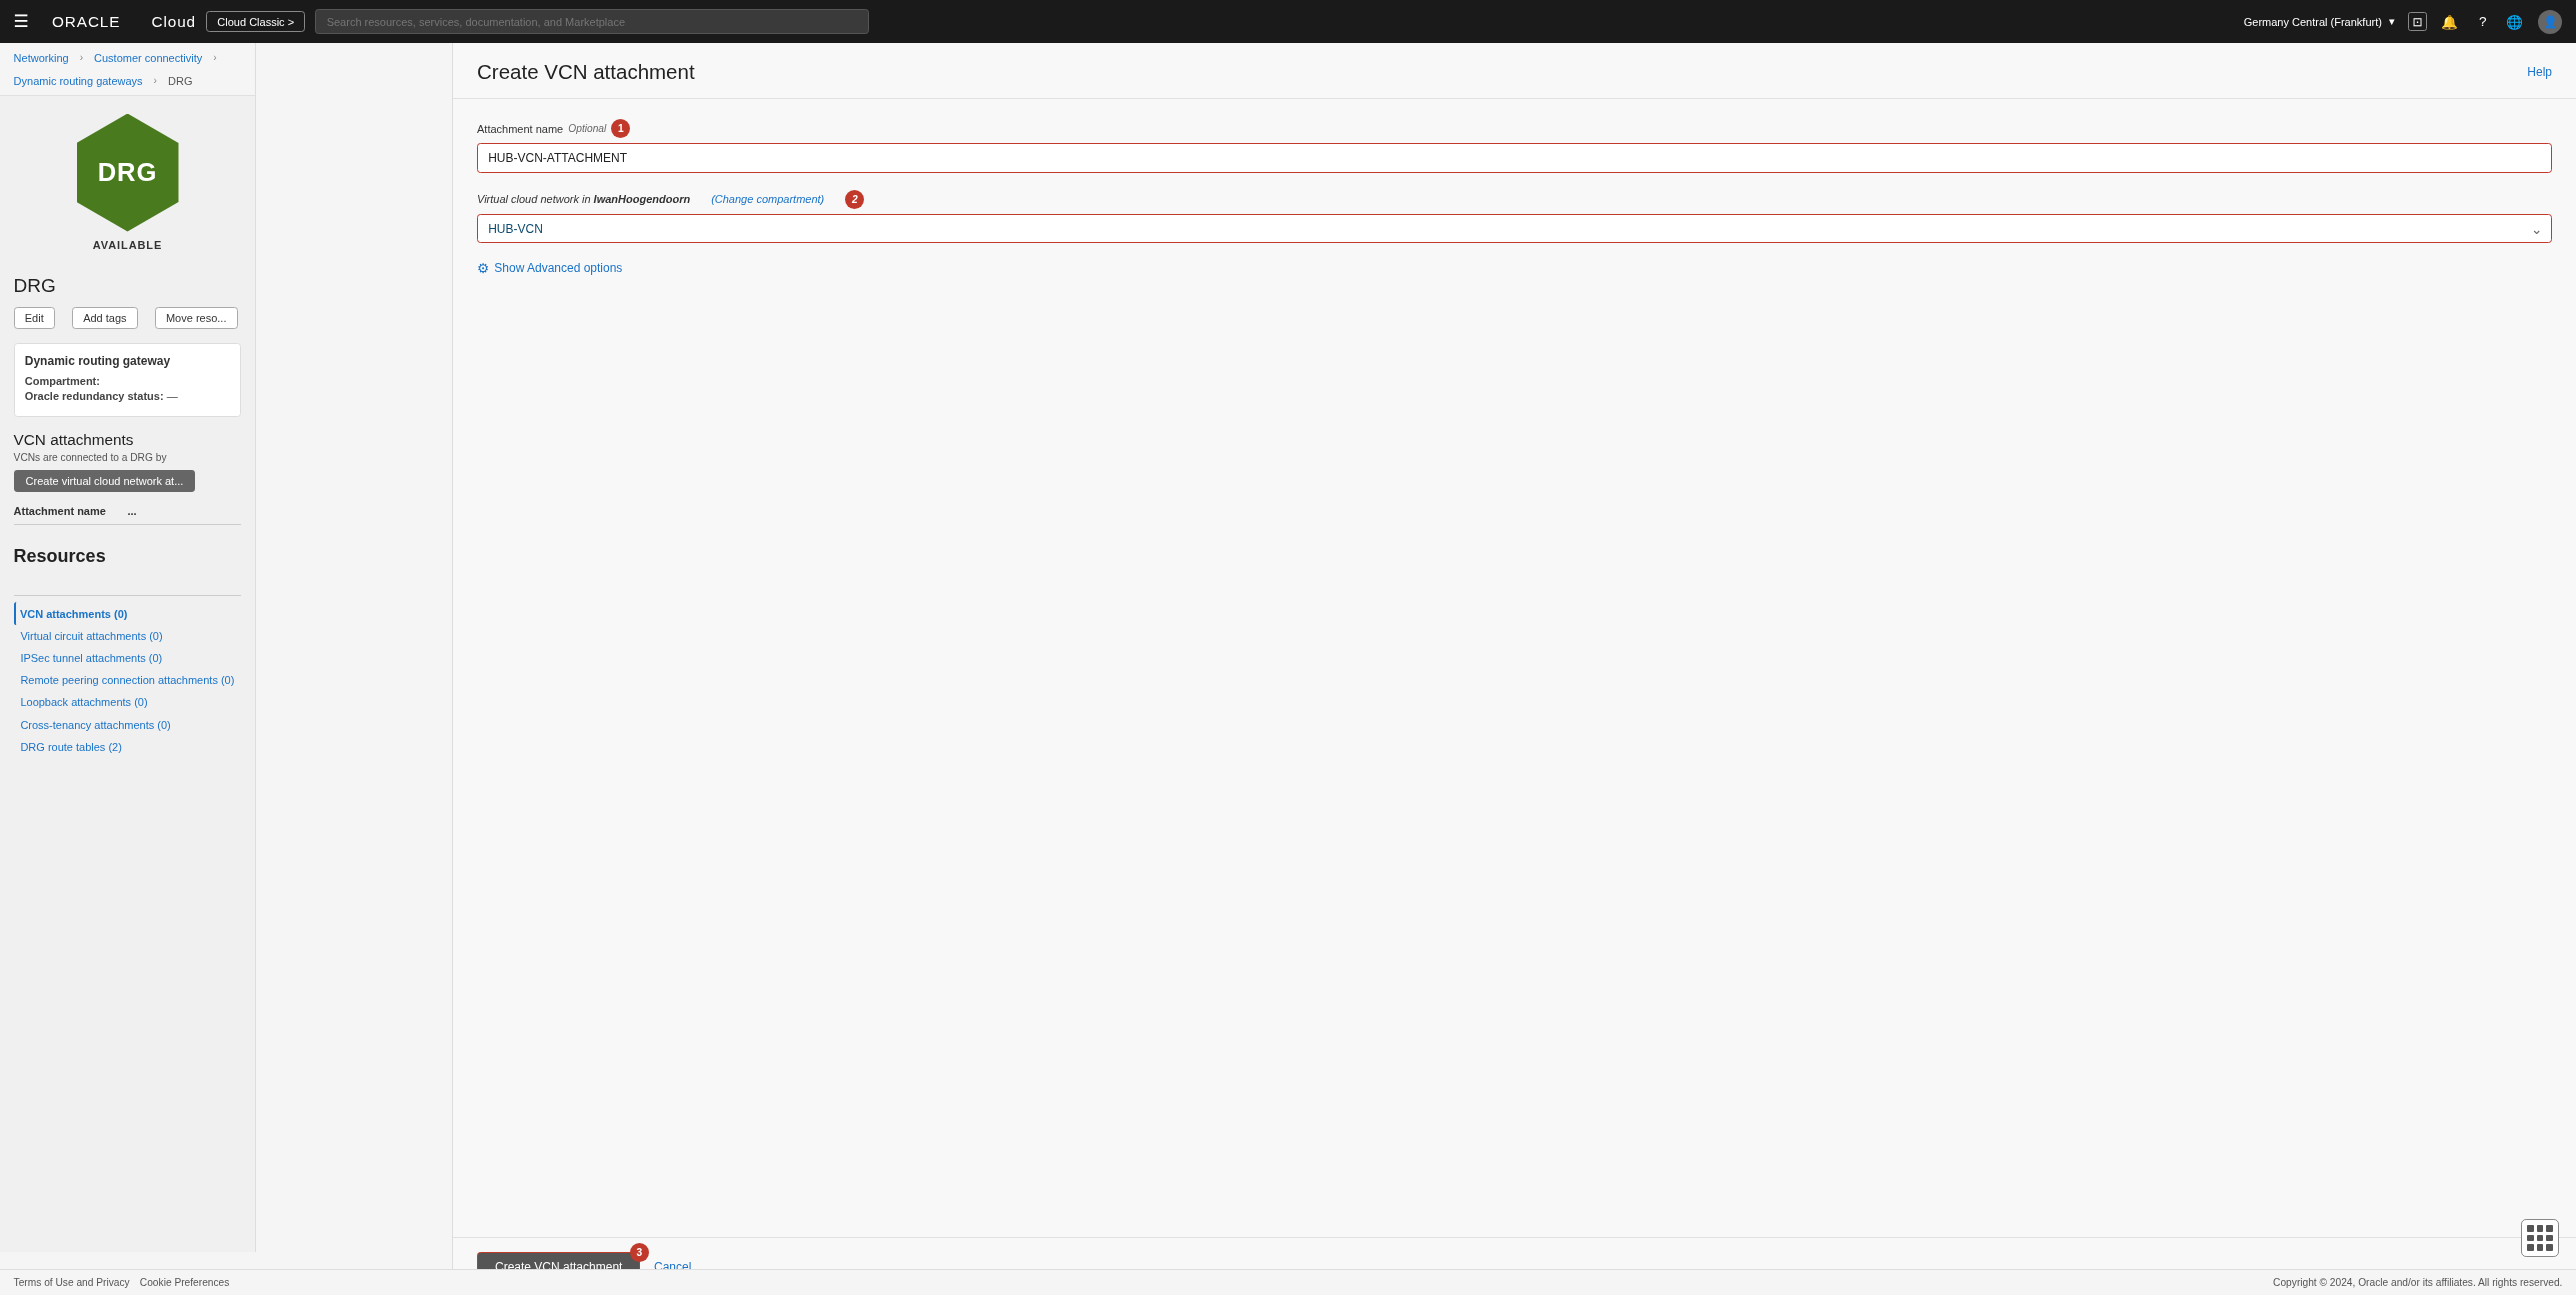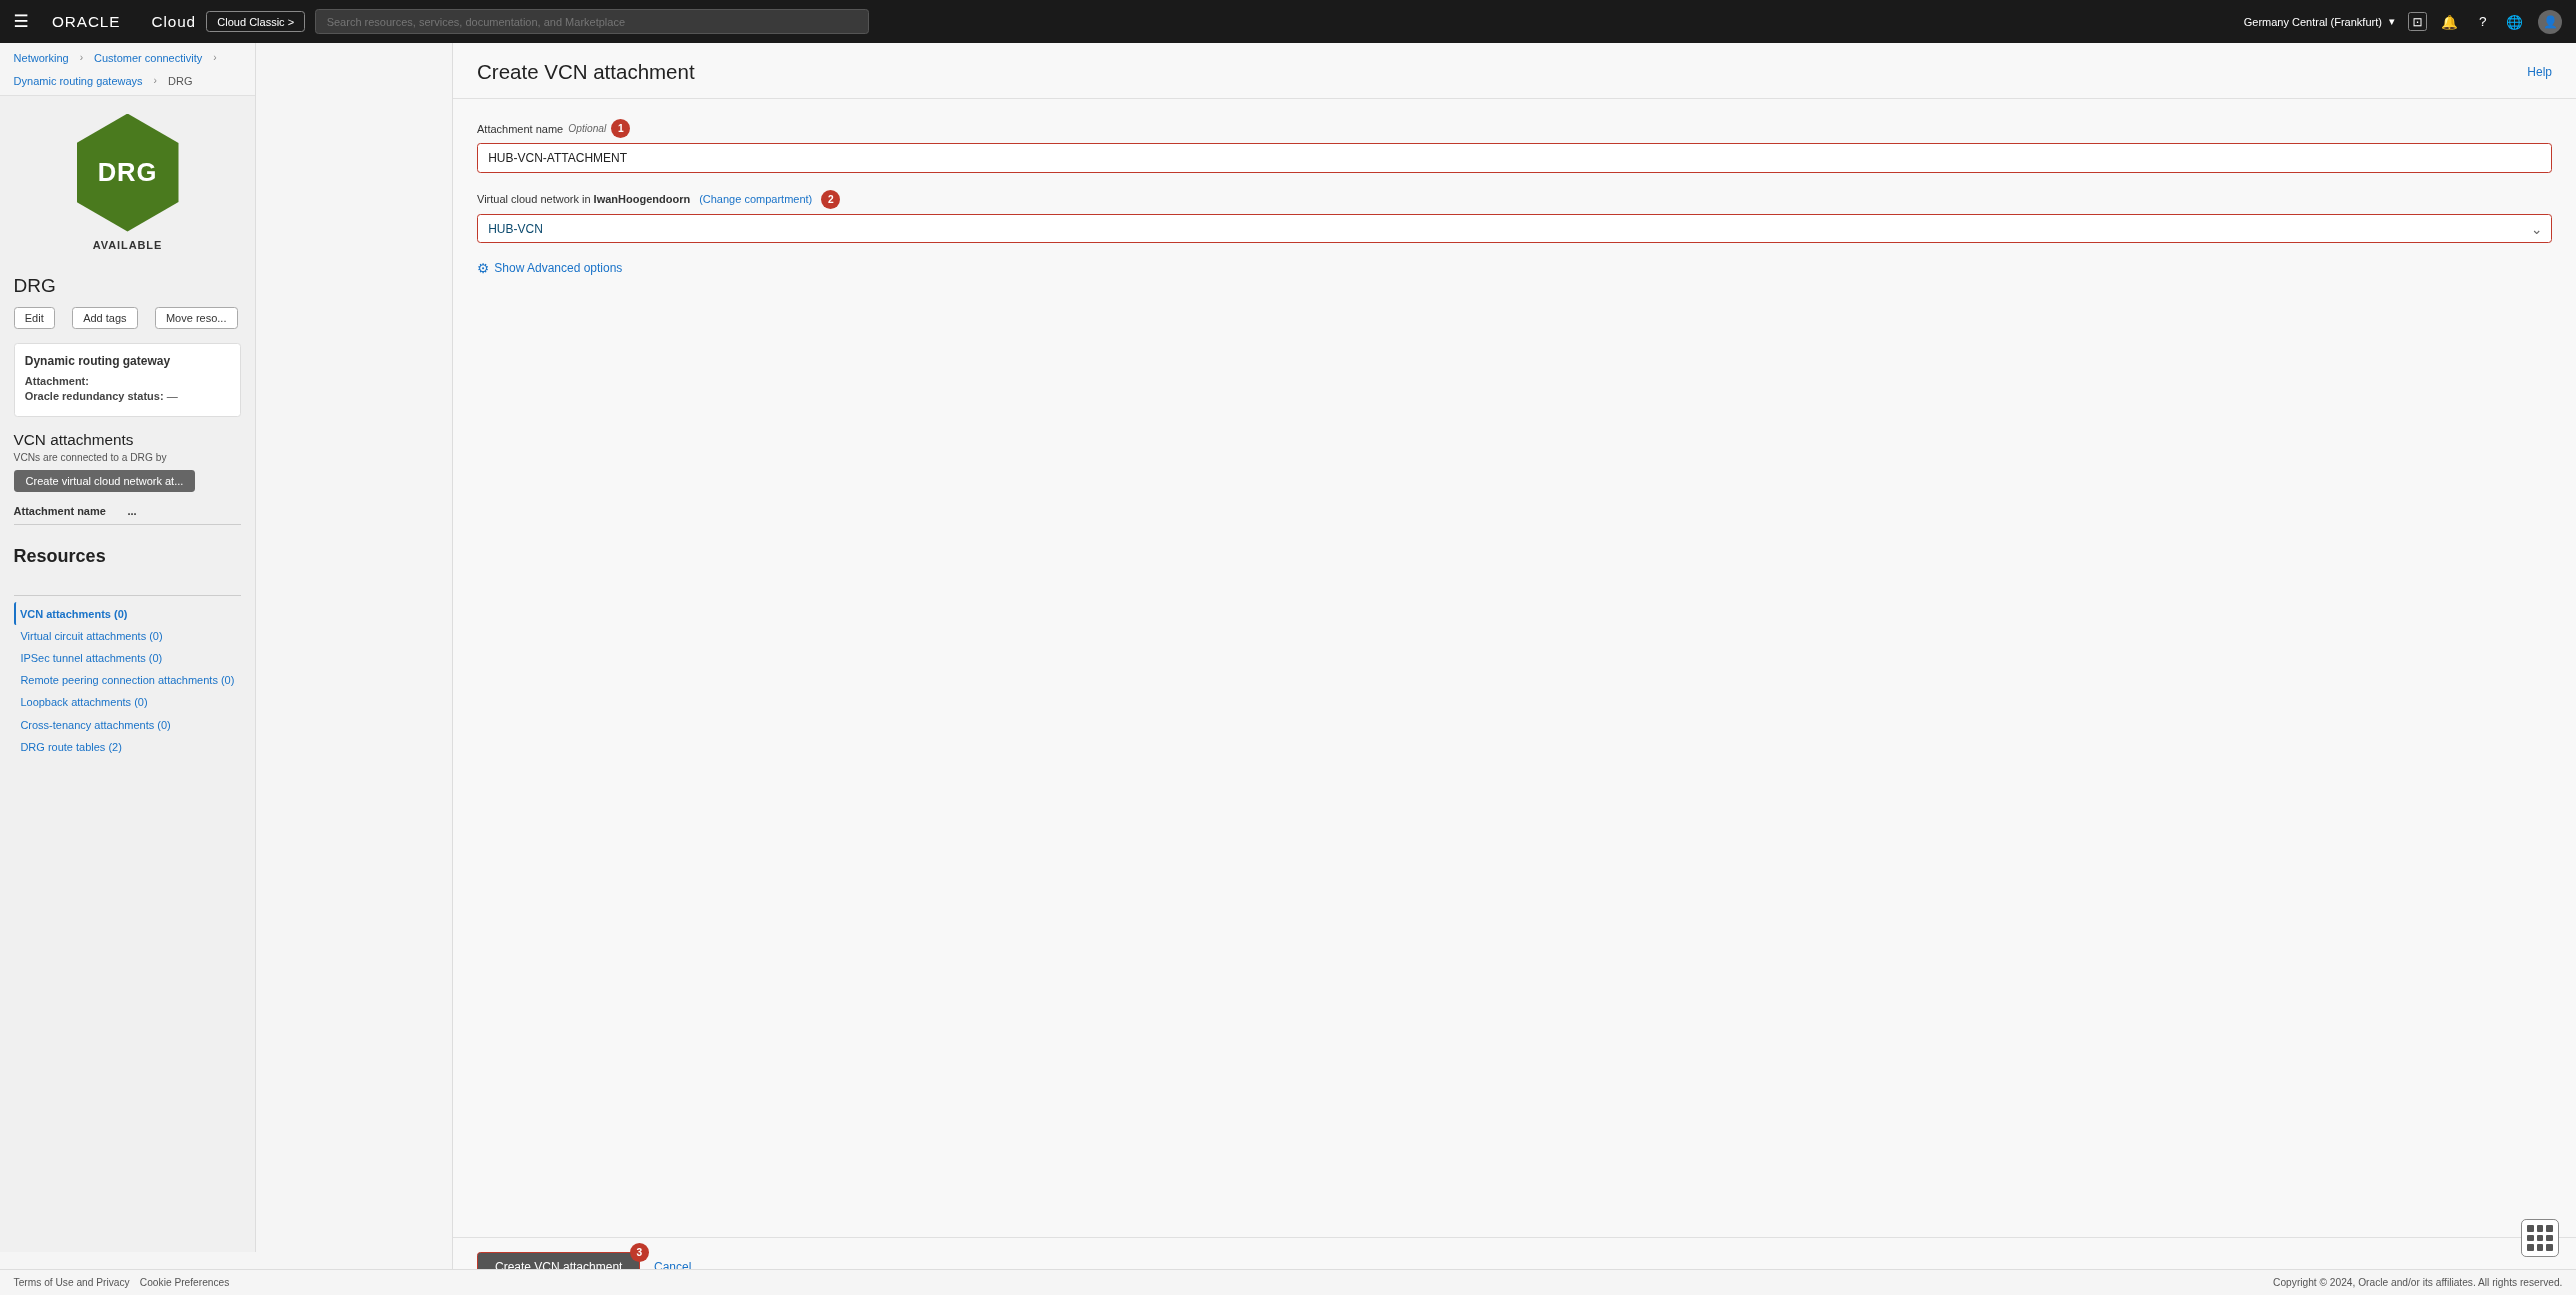--- a/index.html
+++ b/index.html
@@ -236,22 +236,23 @@
       top: 50%;
       transform: translateY(-50%);
       color: #666;
       pointer-events: none;
       font-size: 13.6px;
     }
 
     .vcn-label-row {
       display: flex;
       align-items: center;
-      gap: 9px;
+      gap: 21px;
       margin-bottom: 5.1px;
+      font-style: italic;
     }
     .vcn-label-text { font-size: 11px; color: #333; }
     .vcn-label-bold { font-weight: 700; }
     .change-compartment-link { color: #1a73c8; text-decoration: none; font-size: 11px; }
 
     .advanced-options-link {
       display: flex;
       align-items: center;
       gap: 5.1px;
       color: #1a73c8;
@@ -397,21 +398,21 @@
 
       <div class="action-bar">
         <button class="action-btn">Edit</button>
         <button class="action-btn">Add tags</button>
         <button class="action-btn">Move reso...</button>
       </div>
 
       <div class="info-box">
         <div class="info-box-title">Dynamic routing gateway</div>
         <div class="info-row">
-          <strong>Attachment:</strong>
+          <strong>Compartment:</strong>
         </div>
         <div class="info-row">
           <strong>Oracle redundancy status:</strong>
           <span>—</span>
         </div>
       </div>
 
       <div class="vcn-section">
         <div class="vcn-section-title">VCN attachments</div>
         <div class="vcn-section-desc">VCNs are connected to a DRG by</div>

